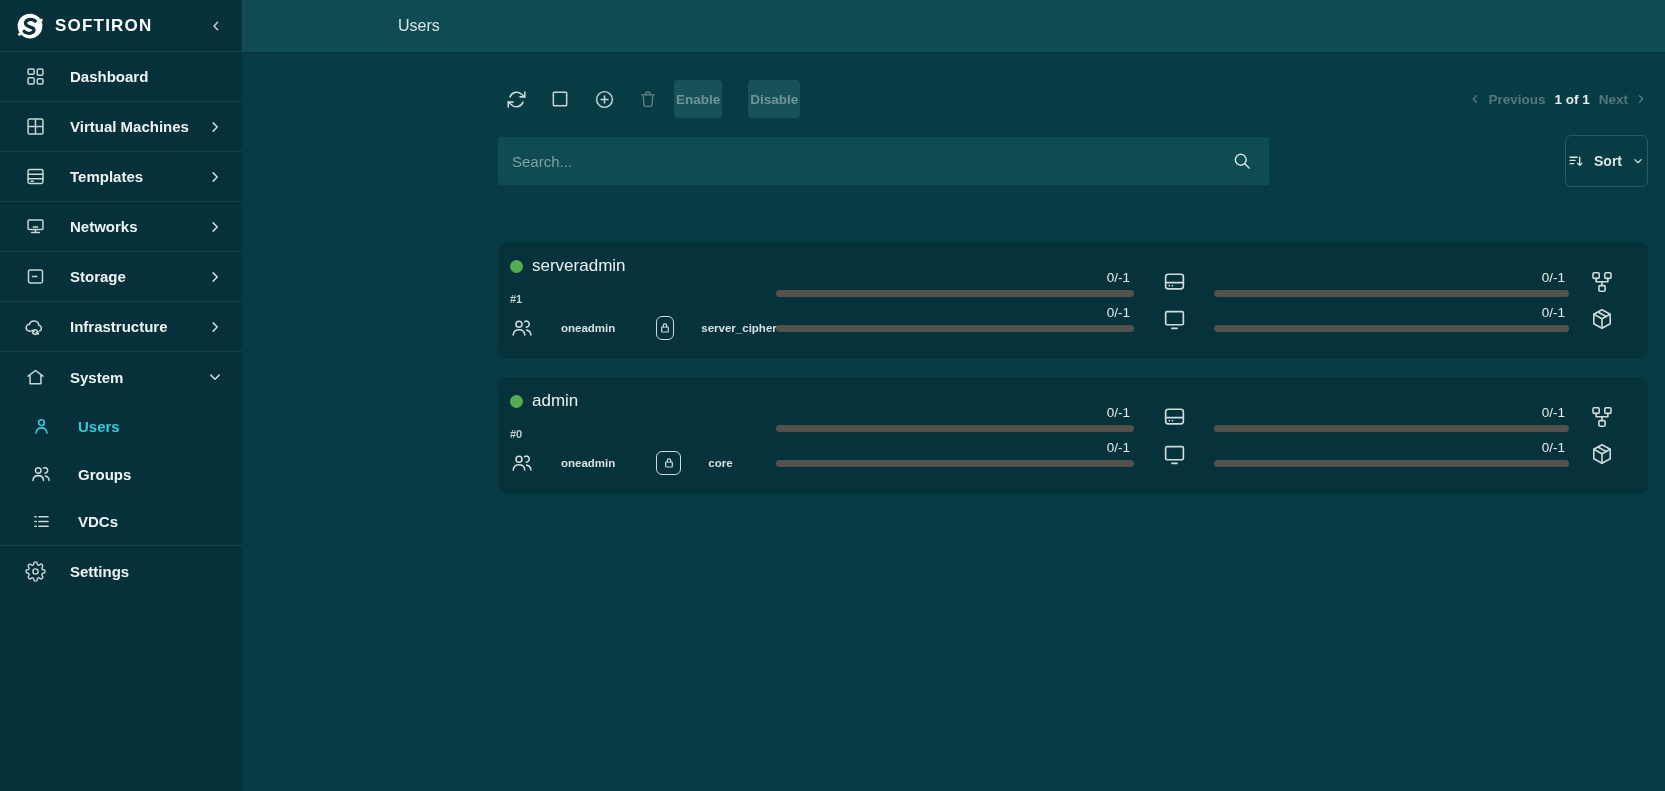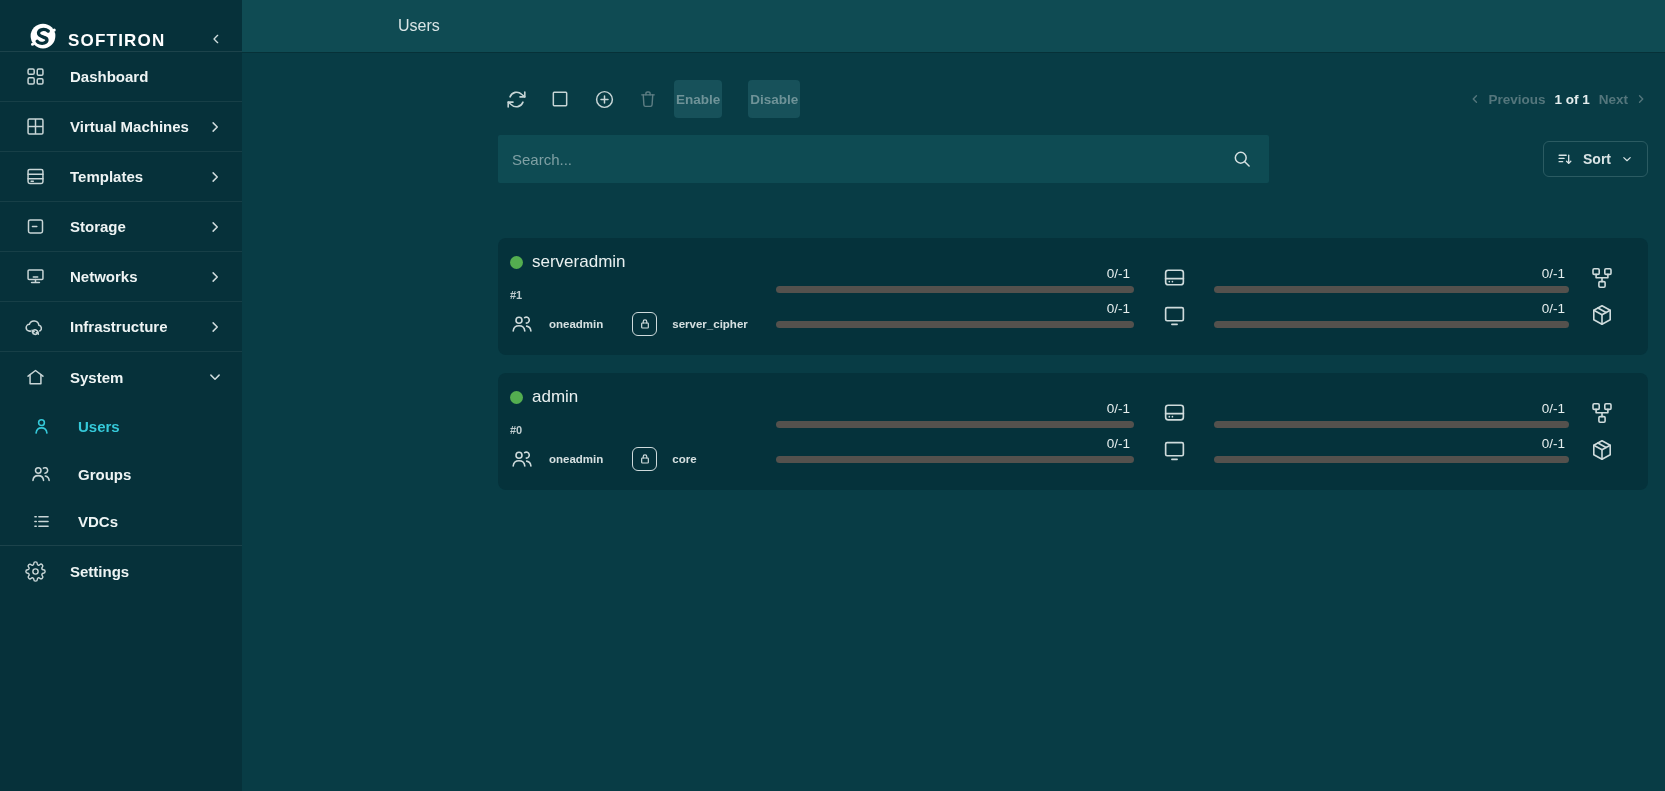--- a/index.html
+++ b/index.html
@@ -2,21 +2,21 @@
 <html><head>
 <meta charset="utf-8">
 <style>
   * { margin:0; padding:0; box-sizing:border-box; }
   html,body { background:#04262c; }
   body { font-family:"Liberation Sans","DejaVu Sans",sans-serif; }
   .app { width:1665px; height:791px; display:flex; overflow:hidden; background:#083c45; }
 
   
   .sidebar { width:242px; background:#06313a; flex:none; display:flex; flex-direction:column; }
-  .logo-row { height:52px; display:flex; align-items:flex-end; padding:0 14px 0 28px;
+  .logo-row { height:52px; display:flex; align-items:center; padding:0 14px 0 15px;
               border-bottom:1px solid rgba(255,255,255,0.09); }
   .logo-mark { width:30px; height:30px; flex:none; }
   .logo-text { color:#ffffff; font-size:17px; font-weight:800; letter-spacing:1.2px; margin-left:10px; flex:1; }
   .collapse-btn { color:#cfdcdd; width:24px; height:24px; display:flex; align-items:center; justify-content:center; cursor:pointer; }
 
   .nav-item { height:50px; display:flex; align-items:center; padding:0 18px 0 24px;
               border-bottom:1px solid rgba(255,255,255,0.07); cursor:pointer; }
   .nav-item.no-border { border-bottom:none; }
   .nav-icon { width:22px; height:22px; color:#c9d6d7; flex:none; display:flex; align-items:center; justify-content:center; }
   .nav-label { color:#eef4f4; font-size:15px; font-weight:700; margin-left:24px; flex:1; }
@@ -47,35 +47,35 @@
   .pagination { margin-left:auto; display:flex; align-items:center; gap:9px; font-size:13.5px; }
   .page-nav { display:flex; align-items:center; gap:6px; color:#54767c; font-weight:700; cursor:pointer; }
   .page-status { color:#e5eeee; font-weight:700; }
 
   .search-row { margin-top:17px; display:flex; align-items:center; }
   .search-box { width:771px; height:48px; background:#0e4b53; display:flex; align-items:center; border-radius:2px; }
   .search-input { flex:1; background:transparent; border:none; outline:none; color:#dfe9ea;
                   font-size:15px; padding:0 14px; font-family:inherit; }
   .search-input::placeholder { color:#7fa0a4; }
   .search-icon { color:#d5e1e2; margin-right:17px; cursor:pointer; }
-  .sort-btn { margin-left:auto; height:36px; padding:0 13px; border-radius:6px; background:transparent;
+  .sort-btn { margin-left:auto; height:52px; padding:0 2px; border-radius:6px; background:transparent;
               border:1px solid #2b5b62; color:#d9e4e5; font-size:14px; font-weight:700;
               display:flex; align-items:center; gap:9px; cursor:pointer;text-align:right; }
   .sort-btn svg { color:#d9e4e5; }
 
   
   .cards { margin-top:55px; display:flex; flex-direction:column; gap:18px; }
   .user-card { height:117px; background:#05323b; border-radius:8px; display:flex; align-items:stretch;
                padding:12px 0 12px 12px; cursor:pointer; }
   .u-info { width:266px; flex:none; display:flex; flex-direction:column; }
   .u-name-row { display:flex; align-items:center; margin-top:2px; }
   .status-dot { width:13px; height:13px; border-radius:50%; flex:none; }
   .u-name { color:#e9f0f0; font-size:17px; font-weight:500; margin-left:9px; }
   .u-id { color:#c0cdcf; font-size:11px; font-weight:700; margin-top:17px; }
-  .u-chips { display:flex; align-items:center; margin-top:11px; gap:15px; }
+  .u-chips { display:flex; align-items:center; margin-top:11px; gap:27px; }
   .chip-icon { color:#cfdbdc; }
   .chip-label { color:#d6e0e1; font-size:11.5px; font-weight:700; }
   .lock-chip { width:25px; height:24px; border:1.6px solid #cfdbdc; border-radius:6px; color:#cfdbdc;
                display:flex; align-items:center; justify-content:center; margin-left:14px; }
 
   .metric-block { width:358px; flex:none; display:flex; flex-direction:column; justify-content:center; }
   .metric-block.right { width:355px; }
   .metric { margin:4px 0; }
   .metric-value { display:block; text-align:right; color:#e6eeee; font-size:13.5px; font-weight:500;
                   padding-right:4px; margin-bottom:5px; }
@@ -148,42 +148,42 @@
       <span class="nav-chevron">
         <svg viewBox="0 0 24 24" width="18" height="18" fill="none" stroke="currentColor" stroke-width="2" stroke-linecap="round" stroke-linejoin="round">
             <polyline points="9.5 6.5 15 12 9.5 17.5"></polyline>
           </svg>
       </span>
     </div>
 
     <div class="nav-item">
       <span class="nav-icon">
         <svg viewBox="0 0 24 24" width="21" height="21" fill="none" stroke="currentColor" stroke-width="1.7" stroke-linecap="round" stroke-linejoin="round">
-          <rect x="4" y="4.5" width="16" height="15" rx="2"></rect>
-            <line x1="8.5" y1="12" x2="13.5" y2="12"></line>
-        </svg>
-      </span>
-      <span class="nav-label">Storage</span>
-      <span class="nav-chevron">
-        <svg viewBox="0 0 24 24" width="18" height="18" fill="none" stroke="currentColor" stroke-width="2" stroke-linecap="round" stroke-linejoin="round">
-            <polyline points="9.5 6.5 15 12 9.5 17.5"></polyline>
-          </svg>
-      </span>
-    </div>
-
-    <div class="nav-item">
-      <span class="nav-icon">
-        <svg viewBox="0 0 24 24" width="21" height="21" fill="none" stroke="currentColor" stroke-width="1.7" stroke-linecap="round" stroke-linejoin="round">
           <rect x="3.5" y="4.5" width="17" height="11" rx="1.2"></rect>
             <line x1="12" y1="15.5" x2="12" y2="18.5"></line>
             <line x1="7.5" y1="18.8" x2="16.5" y2="18.8"></line>
             <line x1="9.5" y1="12.5" x2="14.5" y2="12.5"></line>
         </svg>
       </span>
       <span class="nav-label">Networks</span>
+      <span class="nav-chevron">
+        <svg viewBox="0 0 24 24" width="18" height="18" fill="none" stroke="currentColor" stroke-width="2" stroke-linecap="round" stroke-linejoin="round">
+            <polyline points="9.5 6.5 15 12 9.5 17.5"></polyline>
+          </svg>
+      </span>
+    </div>
+
+    <div class="nav-item">
+      <span class="nav-icon">
+        <svg viewBox="0 0 24 24" width="21" height="21" fill="none" stroke="currentColor" stroke-width="1.7" stroke-linecap="round" stroke-linejoin="round">
+          <rect x="4" y="4.5" width="16" height="15" rx="2"></rect>
+            <line x1="8.5" y1="12" x2="13.5" y2="12"></line>
+        </svg>
+      </span>
+      <span class="nav-label">Storage</span>
       <span class="nav-chevron">
         <svg viewBox="0 0 24 24" width="18" height="18" fill="none" stroke="currentColor" stroke-width="2" stroke-linecap="round" stroke-linejoin="round">
             <polyline points="9.5 6.5 15 12 9.5 17.5"></polyline>
           </svg>
       </span>
     </div>
 
     <div class="nav-item">
       <span class="nav-icon">
         <svg viewBox="0 0 24 24" width="22" height="22" fill="none" stroke="currentColor" stroke-width="1.7" stroke-linecap="round" stroke-linejoin="round">

